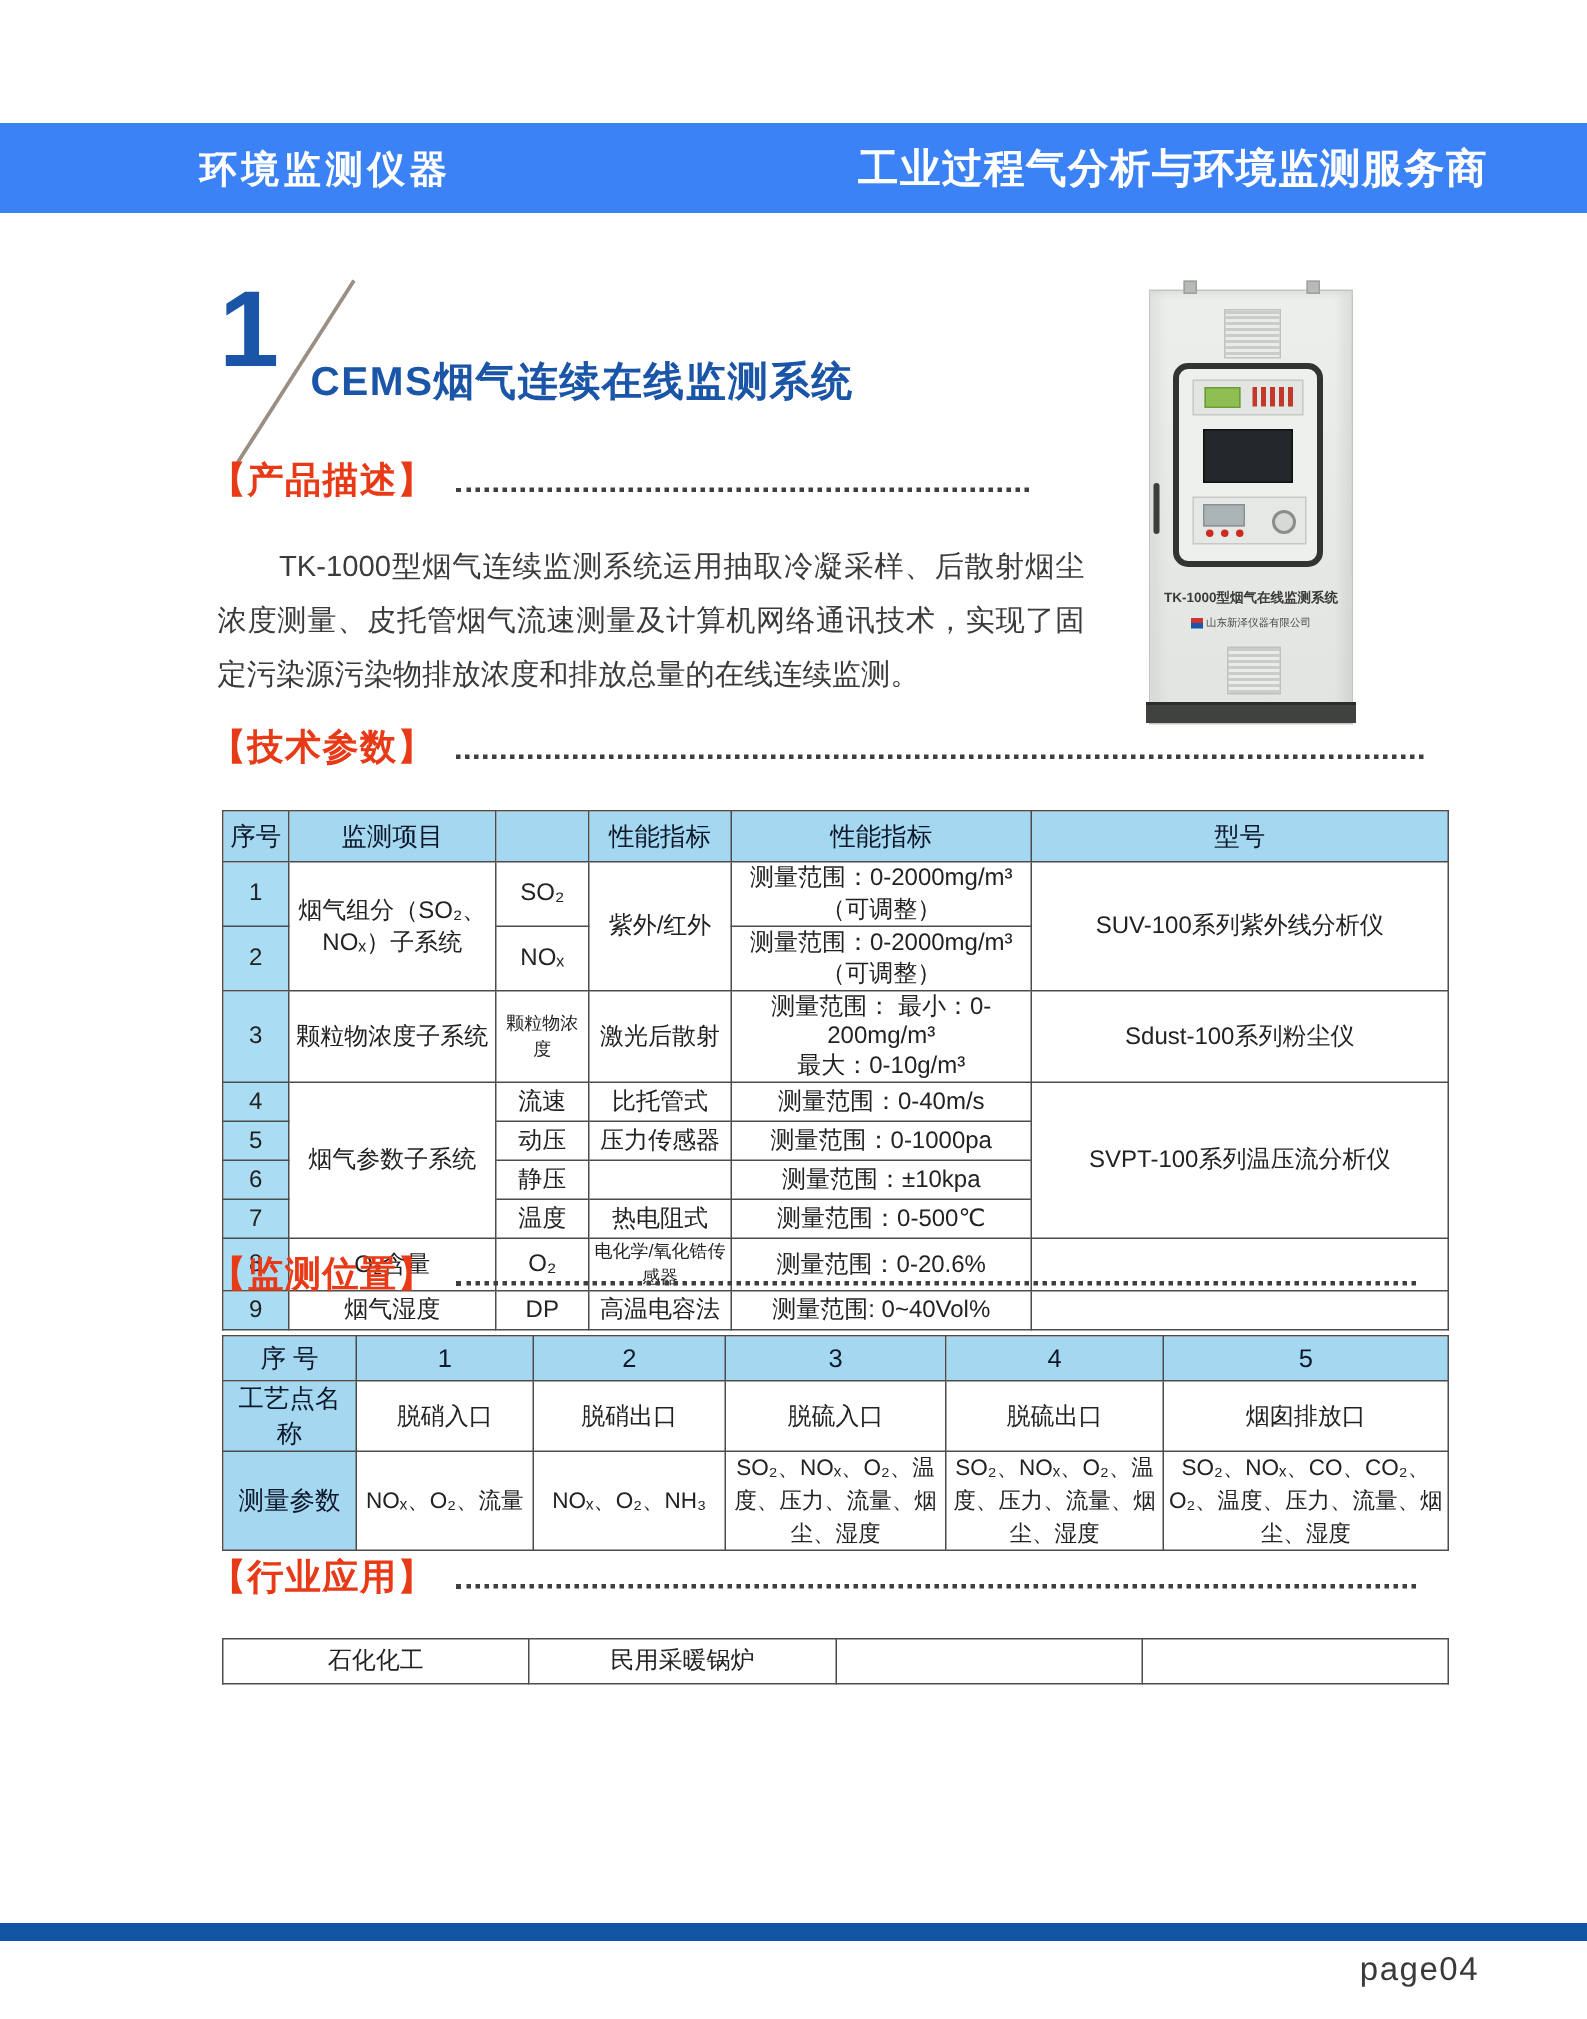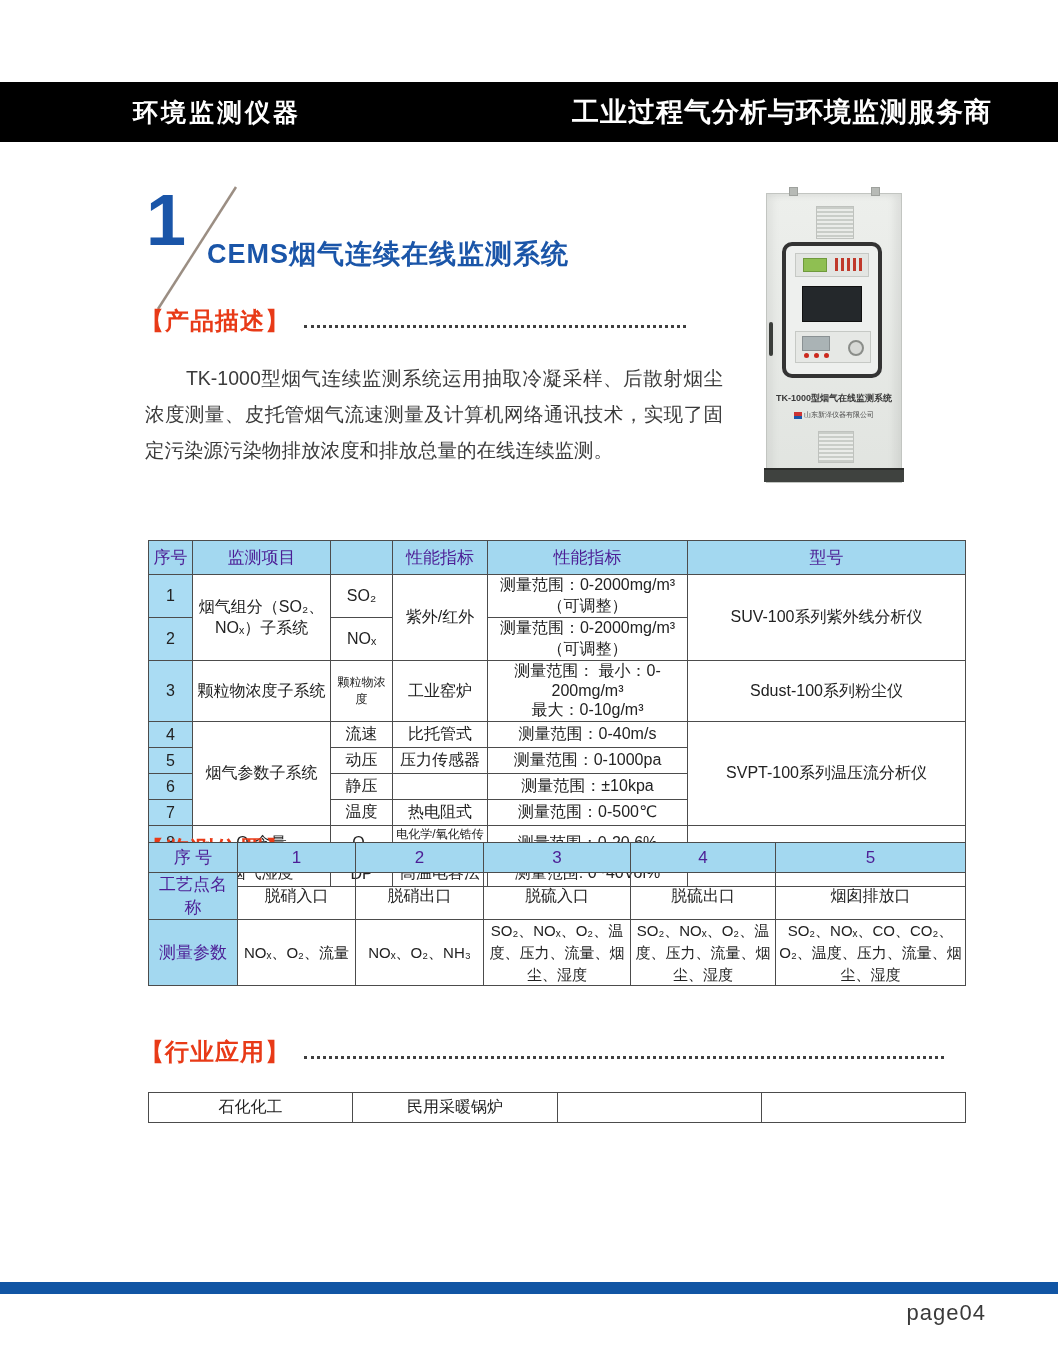--- a/index.html
+++ b/index.html
@@ -1,20 +1,20 @@
 <!DOCTYPE html>
 <html><head>
 <meta charset="utf-8">
 <style>
   html,body{margin:0;padding:0;background:#fff;}
   .page{position:relative;width:1058px;height:1346px;background:#ffffff;overflow:hidden;
         font-family:"Liberation Sans","DejaVu Sans",sans-serif;}
 
   
-  .banner{position:absolute;left:0;top:82px;width:100%;height:60px;background:#000000;
+  .banner{position:absolute;left:0;top:82px;width:100%;height:60px;background:#3b82f6;
           display:flex;align-items:center;justify-content:space-between;
           padding:0 66px 0 133px;box-sizing:border-box;color:#fff;font-weight:bold;}
   .banner-left{font-size:25px;letter-spacing:3px;}
   .banner-right{font-size:27px;letter-spacing:1px;}
 
   
   .big-num{position:absolute;left:146px;top:188px;font-size:72px;line-height:0.9;
            font-weight:bold;color:#1a55a8;}
   .slash{position:absolute;left:148px;top:183px;}
   .page-title{position:absolute;left:207px;top:236px;font-size:27px;font-weight:bold;
@@ -27,21 +27,21 @@
   .dots{border-bottom:3px dotted #3f3f3f;height:0;margin-left:14px;margin-bottom:8px;}
 
   
   .desc{position:absolute;left:145px;top:360px;width:578px;font-size:19.5px;
         line-height:36px;color:#3b3b3b;text-align:justify;text-indent:2.1em;}
 
   
   table{border-collapse:collapse;table-layout:fixed;position:absolute;left:148px;}
   td,th{border:1px solid #4c4c4c;text-align:center;vertical-align:middle;
         font-size:16px;color:#222;padding:0 2px;font-weight:normal;overflow:hidden;}
-  .hd{background:#a3d8f0;font-size:17px;color:#4c1d95;}
+  .hd{background:#a3d8f0;font-size:17px;color:#0f172a;}
   .seqcell{background:#aadcf3;}
   .sm{font-size:12px;}
   .pp{font-size:15px;line-height:1.45;padding:0 3px;}
 
   
   .cabinet-wrap{position:absolute;left:748px;top:178px;width:225px;height:315px;}
   .cab-body{position:absolute;left:18px;top:15px;width:134px;height:288px;
             background:linear-gradient(180deg,#edefec,#e1e4e0);border:1px solid #c2c5c1;
             box-shadow:inset -6px 0 8px rgba(0,0,0,.07),inset 6px 0 8px rgba(0,0,0,.05);}
   .hook{position:absolute;top:9px;width:7px;height:7px;background:#b7bab6;border:1px solid #9ea19d;}
@@ -116,20 +116,24 @@
         </div>
       </div>
       <div class="handle"></div>
       <div class="cab-label">TK-1000型烟气在线监测系统</div>
       <div class="cab-company"><span class="cab-logo"></span><span>山东新泽仪器有限公司</span></div>
       <div class="vent" style="left:51px;top:237px;width:34px;height:30px;"></div>
       <div class="cab-base"></div>
     </div>
   </div>
 
+  <div class="sec" style="top:484px;">
+    <span class="sec-label">【技术参数】</span>
+    <span class="dots" style="width:645px;"></span>
+  </div>
 
   <table style="top:540px;width:817px;">
     <colgroup>
         <col style="width:44px">
         <col style="width:138px">
         <col style="width:62px">
         <col style="width:95px">
         <col style="width:200px">
         <col style="width:278px">
       </colgroup>
@@ -152,21 +156,21 @@
     </tr>
     <tr style="height:26px;">
       <td class="seqcell">2</td>
       <td>NOₓ</td>
       <td>测量范围：0-2000mg/m³（可调整）</td>
     </tr>
     <tr style="height:40px;">
       <td class="seqcell">3</td>
       <td>颗粒物浓度子系统</td>
       <td class="sm">颗粒物浓度</td>
-      <td>工业窑炉</td>
+      <td>激光后散射</td>
       <td>
         <div>测量范围：  最小：0-200mg/m³</div>
         <div>最大：0-10g/m³</div>
       </td>
       <td>Sdust-100系列粉尘仪</td>
     </tr>
     <tr style="height:26px;">
       <td class="seqcell">4</td>
       <td rowspan="4">烟气参数子系统</td>
       <td>流速</td>
@@ -209,21 +213,21 @@
       <td></td>
     </tr>
   </tbody>
     </table>
 
   <div class="sec" style="top:835px;">
     <span class="sec-label">【监测位置】</span>
     <span class="dots" style="width:640px;"></span>
   </div>
 
-  <table style="top:842px;width:817px;">
+  <table style="top:890px;width:817px;">
     <colgroup>
         <col style="width:89px">
         <col style="width:118px">
         <col style="width:128px">
         <col style="width:147px">
         <col style="width:145px">
         <col style="width:190px">
       </colgroup>
     <tbody>
         <tr style="height:30px;">

